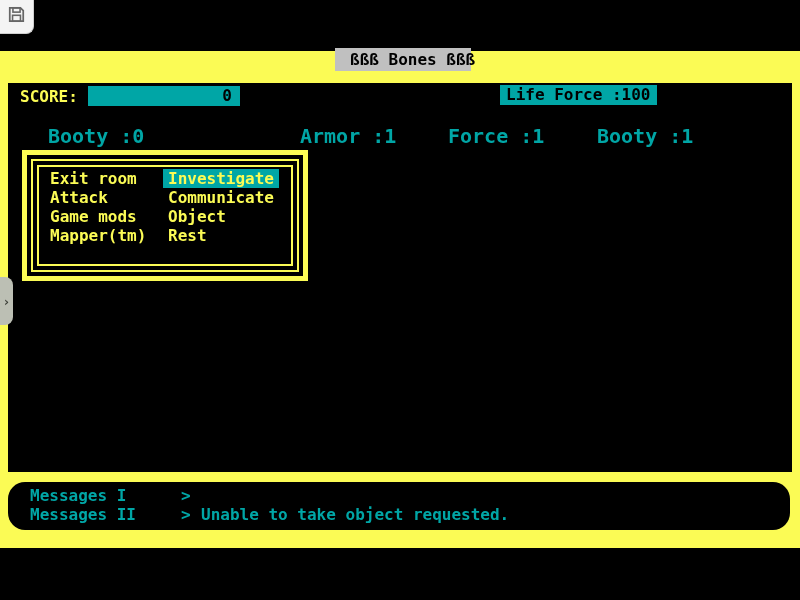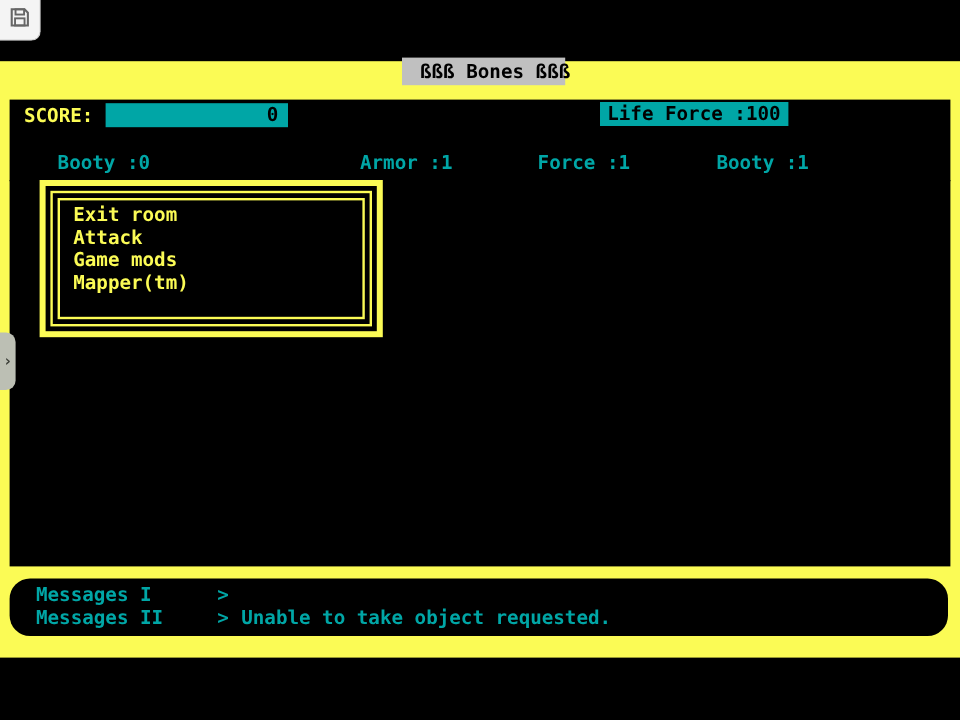--- a/index.html
+++ b/index.html
@@ -37,26 +37,26 @@
   .stats-panel{left:8px;top:68px;width:784px;height:68px;background:#000;margin-top:15px;}
   .score-label{left:12px;top:4px;color:var(--yellow);font-size:16px;line-height:20px;}
   .score-bar{
     left:80px;top:3px;width:152px;height:20px;background:var(--teal);
     color:#000;font-size:16px;line-height:20px;text-align:right;padding-right:8px;
   }
   .life-force{
     left:492px;top:2px;height:20px;background:var(--teal);color:#000;
     font-size:16px;line-height:20px;padding:0 6px;white-space:pre;
   }
-  .stat-item{top:44px;color:var(--teal);font-size:16px;line-height:18px;white-space:pre;}
+  .stat-item{top:44px;color:var(--teal);font-size:20px;line-height:18px;white-space:pre;}
   .stat-0{left:40px;} .stat-1{left:292px;} .stat-2{left:440px;} .stat-3{left:589px;}
 
   
   .main-panel{left:8px;top:150px;width:784px;height:322px;background:#000;}
-  .menu-outer{left:25px;top:0;width:286px;height:131px;border:5px solid var(--yellow);background:#000;}
+  .menu-outer{left:14px;top:0;width:286px;height:131px;border:5px solid var(--yellow);background:#000;}
   .menu-mid{position:absolute;inset:4px;border:2px solid var(--yellow);}
   .menu-inner{position:absolute;inset:4px;border:2px solid var(--yellow);}
   .menu-content{position:absolute;inset:2px 0 0 6px;}
   .menu-col{position:absolute;top:0;}
   .menu-col-left{left:0;}
   .menu-col-right{left:118px;}
   .menu-item{
     height:19px;line-height:19px;font-size:16px;color:var(--yellow);
     white-space:pre;cursor:pointer;padding:0 5px;
   }
@@ -111,20 +111,26 @@
     <div class="abs menu-outer">
       <div class="menu-mid">
         <div class="menu-inner">
           <div class="menu-content">
             <div class="menu-col menu-col-left">
               <div class="menu-item">Exit room</div>
               <div class="menu-item">Attack</div>
               <div class="menu-item">Game mods</div>
               <div class="menu-item">Mapper(tm)</div>
             </div>
+            <div class="menu-col menu-col-right">
+              <div class="menu-item selected">Investigate</div>
+              <div class="menu-item">Communicate</div>
+              <div class="menu-item">Object</div>
+              <div class="menu-item">Rest</div>
+            </div>
           </div>
         </div>
       </div>
     </div>
   </div>
 
   <div class="abs messages-panel">
     <div class="msg-row msg-row-0">
       <span class="msg-label">Messages I</span>
       <span class="msg-prompt">&gt;</span>

